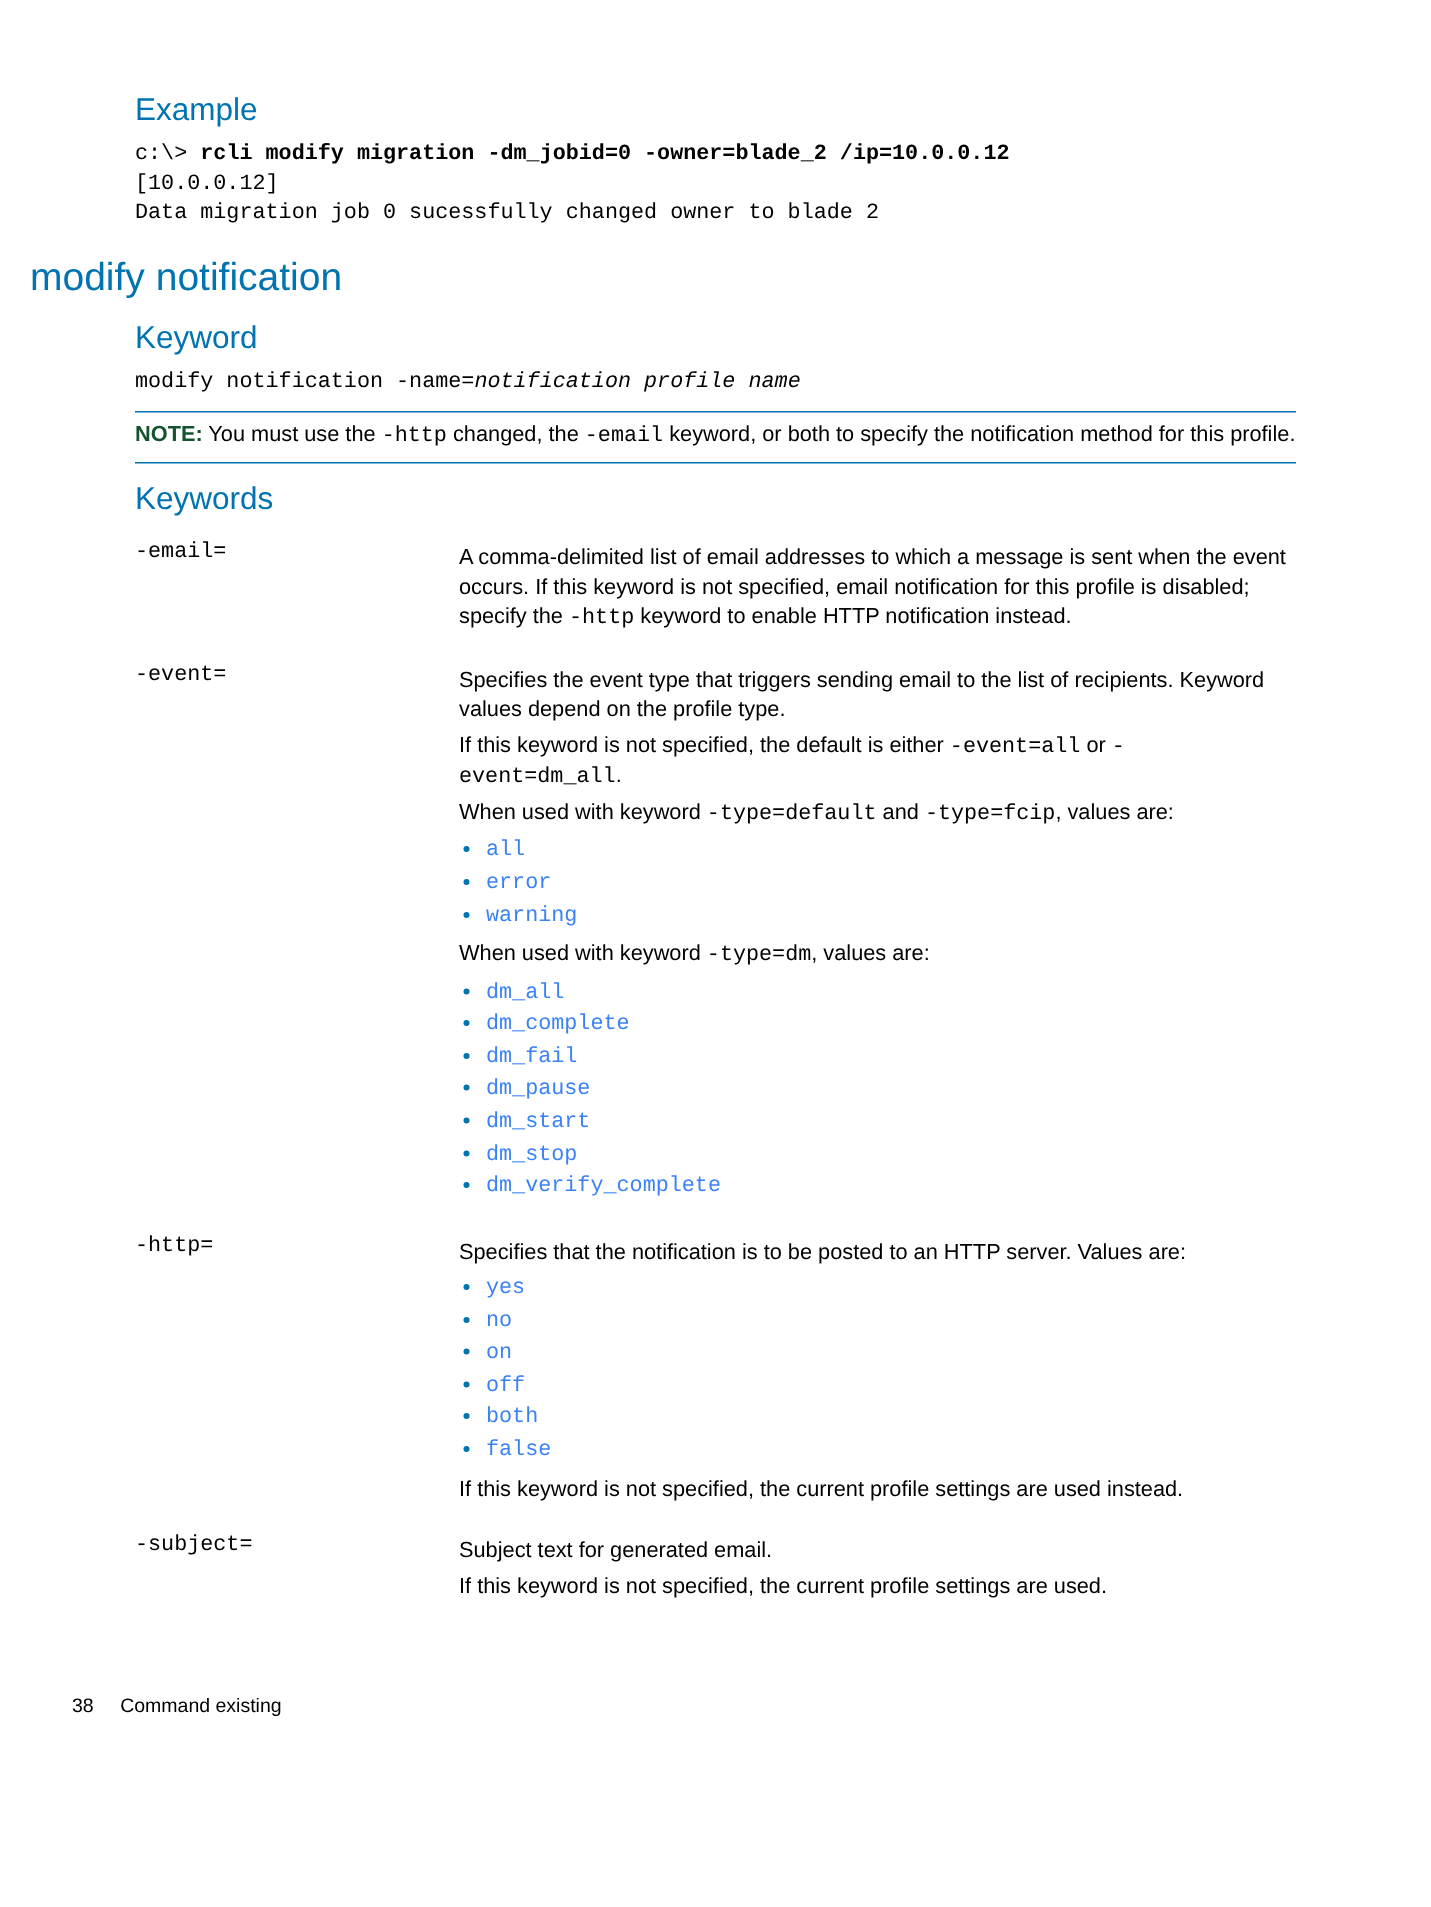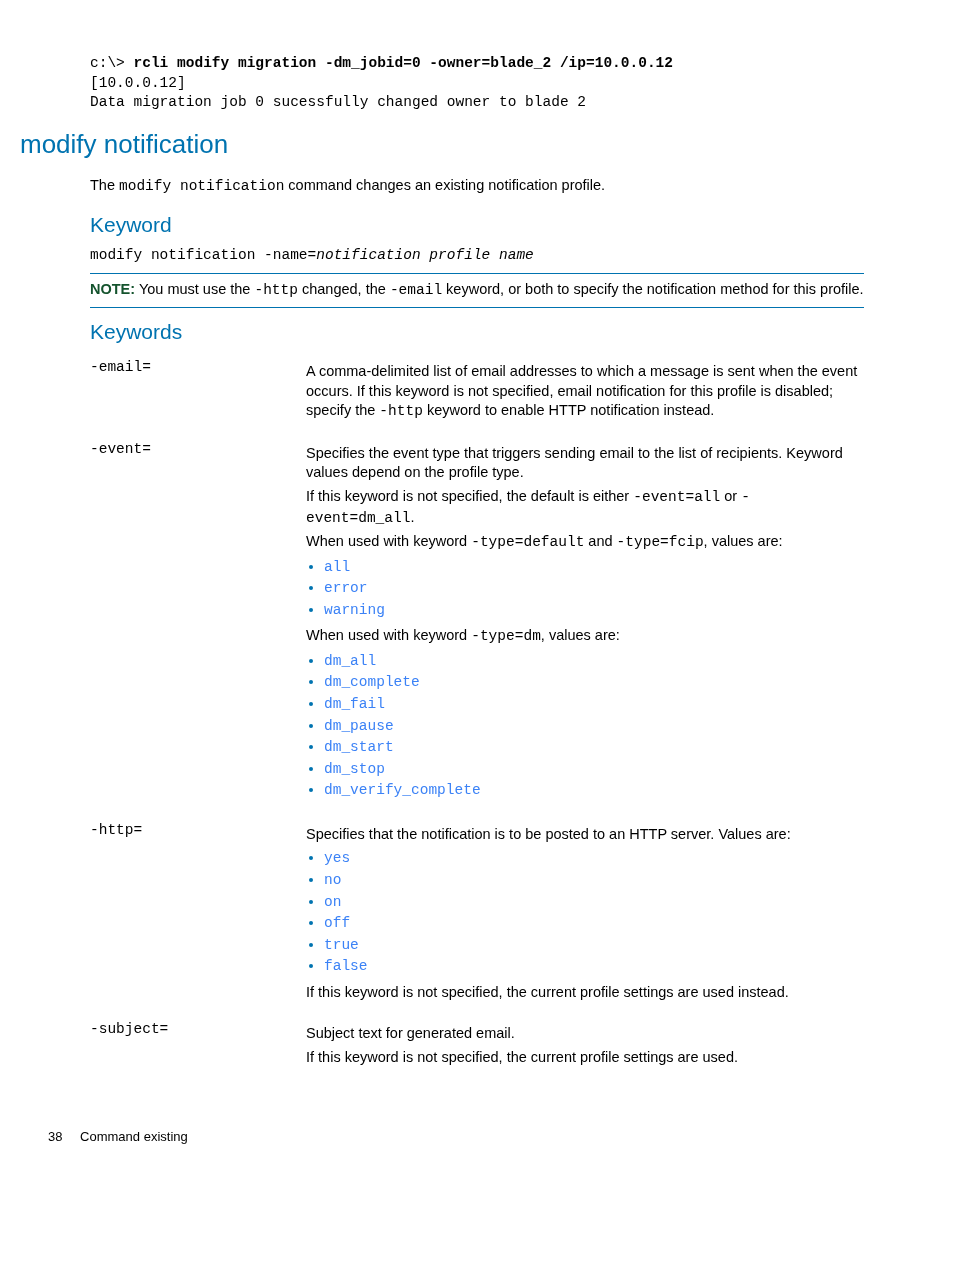--- a/index.html
+++ b/index.html
@@ -78,29 +78,27 @@
     color: #000;
   }
   .footer .pnum { margin-right: 14px; }
   .note-block { margin: 4px 0; }
 </style>
 </head>
 <body>
 
 <div class="page">
 
+  <h3 class="sub-title hblue">Example</h3>
   <div class="codeblock"><span>c:\&gt; </span><span class="bold">rcli modify migration -dm_jobid=0 -owner=blade_2 /ip=10.0.0.12</span>
 <span>[10.0.0.12]</span>
 <span>Data migration job 0 sucessfully changed owner to blade 2</span></div>
 
   <h2 class="section-title hblue">modify notification</h2>
 
-  <p>
-    <span>The </span><span class="mono">modify notification</span><span> command changes an existing notification profile.</span>
-  </p>
 
   <h3 class="sub-title hblue">Keyword</h3>
   <div class="codeblock"><span>modify notification -name=</span><span class="italic">notification profile name</span></div>
 
   <hr class="rule">
   <div class="note-block">
     <span class="note-label">NOTE:</span>
     <span>You must use the </span><span class="mono">-http</span><span> changed, the </span><span class="mono">-email</span><span> keyword, or both to specify the notification method for this profile.</span>
   </div>
   <hr class="rule">
@@ -151,21 +149,21 @@
 
     <tr>
       <td class="kwname">-http=</td>
       <td class="desc">
         <p>Specifies that the notification is to be posted to an HTTP server. Values are:</p>
         <ul class="valuelist">
           <li><span>yes</span></li>
           <li><span>no</span></li>
           <li><span>on</span></li>
           <li><span>off</span></li>
-          <li><span>true</span></li>
+          <li><span>both</span></li>
           <li><span>false</span></li>
         </ul>
         <p>If this keyword is not specified, the current profile settings are used instead.</p>
       </td>
     </tr>
 
     <tr>
       <td class="kwname">-subject=</td>
       <td class="desc">
         <p>Subject text for generated email.</p>

